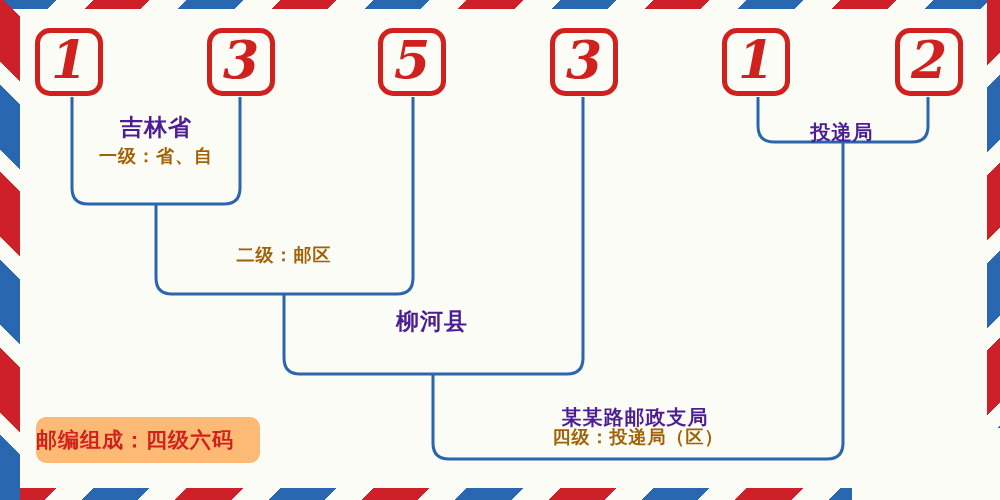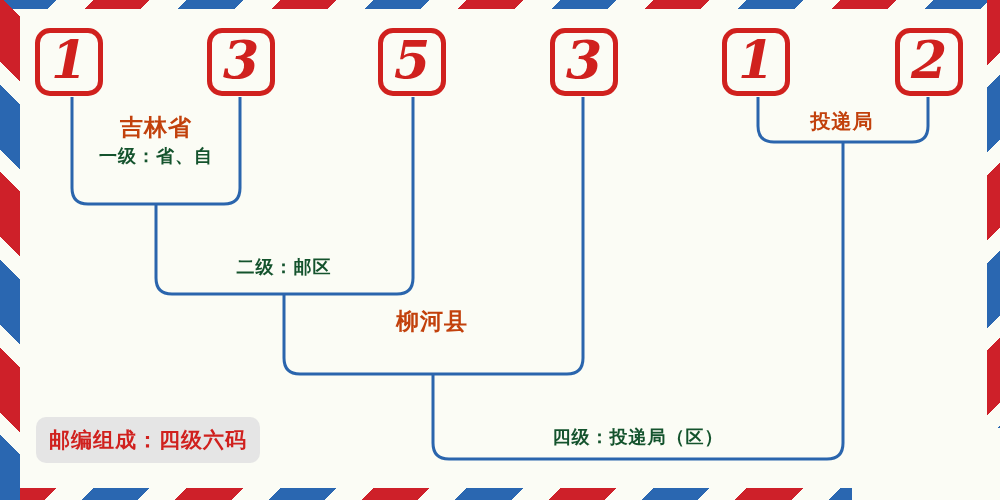--- a/index.html
+++ b/index.html
@@ -48,30 +48,30 @@
   }
   .digit-box span{
     font-family:"DejaVu Serif","Liberation Serif",serif;
     font-style:italic;font-weight:bold;
     font-size:52px;line-height:1;color:#d0211e;
     transform:translateY(-2px);
   }
   
   .lbl{position:absolute;transform:translateX(-50%);white-space:nowrap;
        text-align:center;font-weight:bold;letter-spacing:1px;}
-  .lbl.blue{color:#c2410c;}
-  .lbl.red{color:#14532d;}
+  .lbl.blue{color:#4c1d95;}
+  .lbl.red{color:#a16207;}
   .place{font-size:23px;}
   .desc{font-size:18px;line-height:21px;}
-  .small-place{font-size:20px;}
+  .small-place{font-size:20px;margin-top:11px;}
   
   .footer-badge{
     position:absolute;left:36px;top:417px;width:224px;height:46px;
-    background:#e5e5e5;border-radius:10px;
-    display:flex;align-items:center;justify-content:center;
+    background:#fdba74;border-radius:10px;
+    display:flex;align-items:center;justify-content:flex-start;
   }
   .footer-badge span{
     color:#d0211e;font-weight:bold;font-size:21px;letter-spacing:1px;white-space:nowrap;
   }
 </style>
 </head>
 <body>
 
 <div class="canvas">
 
@@ -103,24 +103,25 @@
   <div class="digit-box" style="left:722px">
       <span>1</span>
     </div>
   <div class="digit-box" style="left:895px">
       <span>2</span>
     </div>
 
   <div class="lbl blue place" style="left:156px;top:112px">吉林省</div>
   <div class="lbl red desc" style="left:156px;top:145px">一级：省、自</div>
 
-  <div class="lbl red desc" style="left:284px;top:256px">二级：邮区</div>
+  <div class="lbl red desc" style="left:284px;top:244px">二级：邮区</div>
 
   <div class="lbl blue place" style="left:432px;top:306px">柳河县</div>
 
+  <div class="lbl blue small-place" style="left:635px;top:393px">某某路邮政支局</div>
   <div class="lbl red desc" style="left:638px;top:426px">四级：投递局（区）</div>
 
   <div class="lbl blue small-place" style="left:842px;top:108px">投递局</div>
 
   <div class="footer-badge">
     <span>邮编组成：四级六码</span>
   </div>
 
 </div>
 

